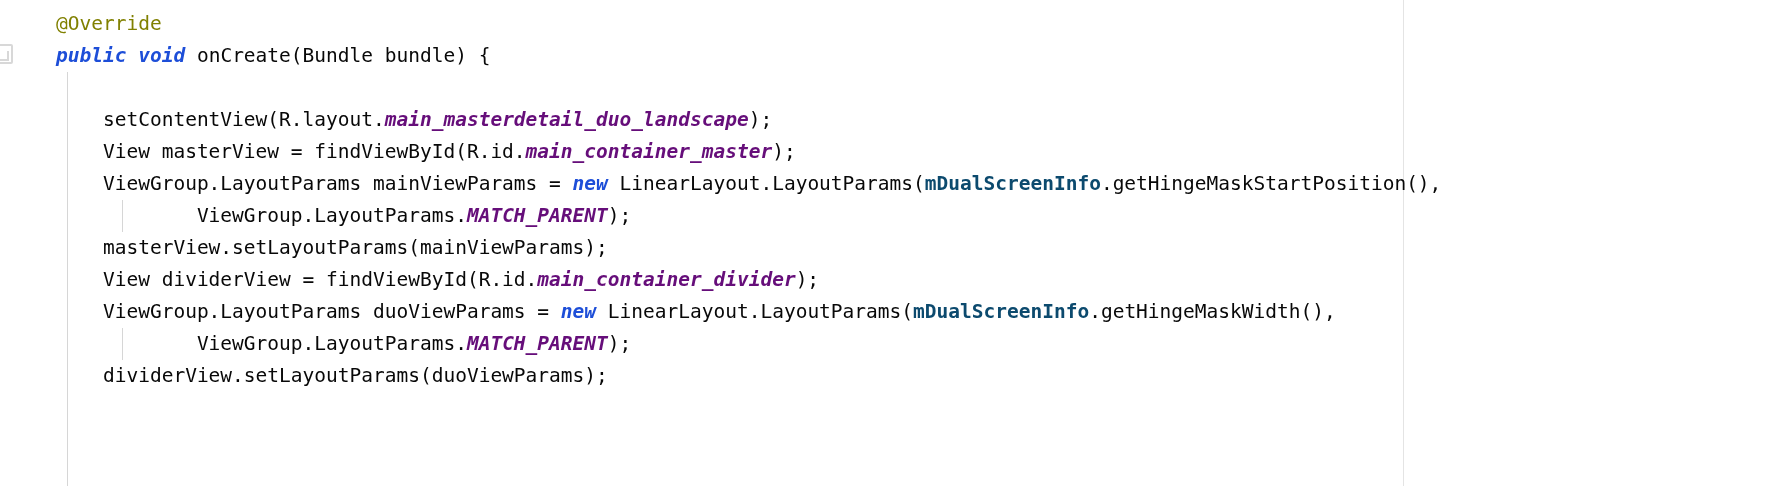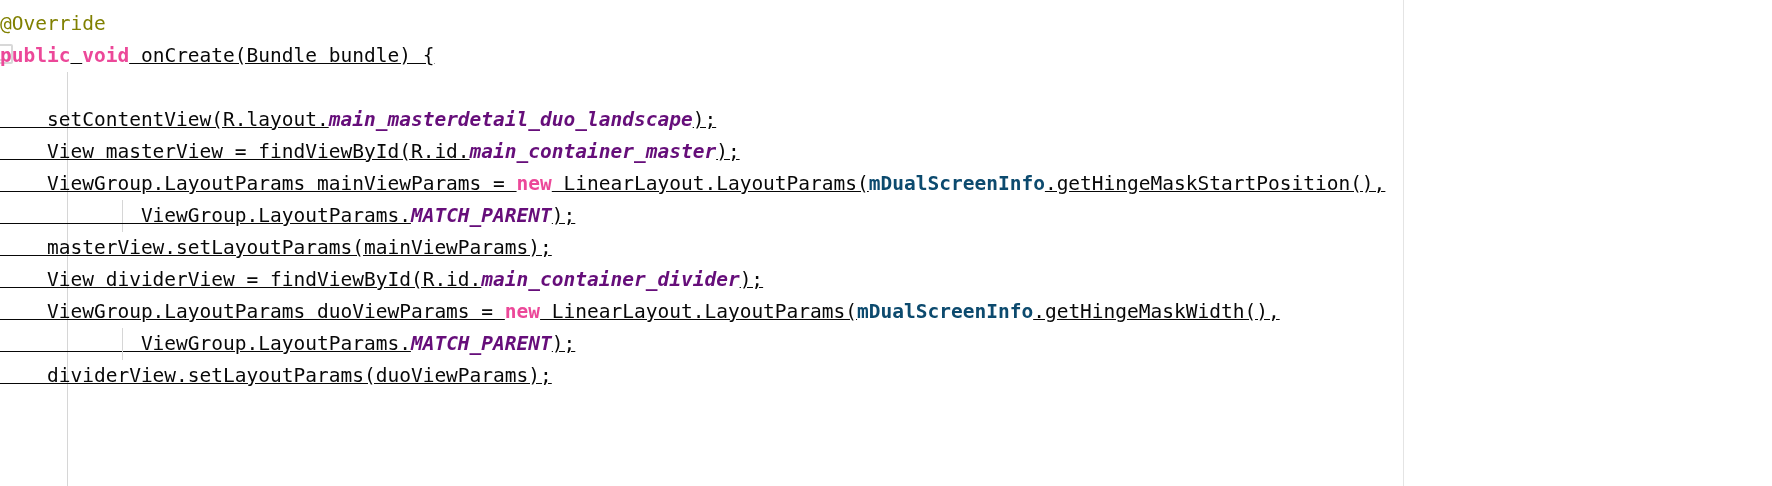--- a/index.html
+++ b/index.html
@@ -66,28 +66,29 @@
     top: 0;
     width: 100%;
     font-size: 19.5px;
     line-height: 32px;
     white-space: pre;
     color: #080808;
     letter-spacing: 0px;
   }
   .line {
     height: 32px;
+    padding-left: 56px;
     white-space: pre;
   }
   .line.blank { color: transparent; }
 
   
   .tok-annotation { color: #808000; }
-  .tok-keyword    { color: #ec4899; font-weight: bold; }
-  .tok-plain      { color: #080808; text-decoration: underline; }
+  .tok-keyword    { color: #1d4ed8; font-weight: bold; font-style: italic; }
+  .tok-plain      { color: #080808; }
   .tok-static     { color: #660e7a; font-weight: bold; font-style: italic; }
   .tok-field      { color: #0c4a6e; font-weight: bold; }
 </style>
 </head>
 <body>
 
 <div id="editor">
 
   <div class="gutter-icon"></div>
 

